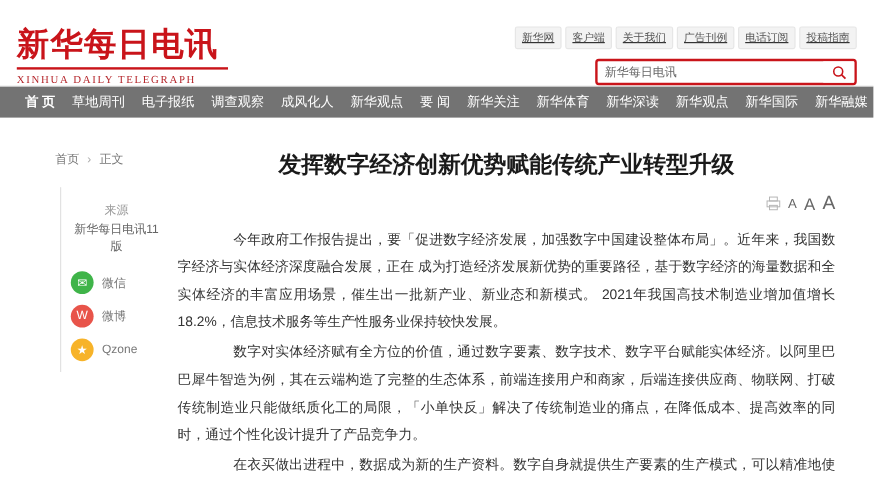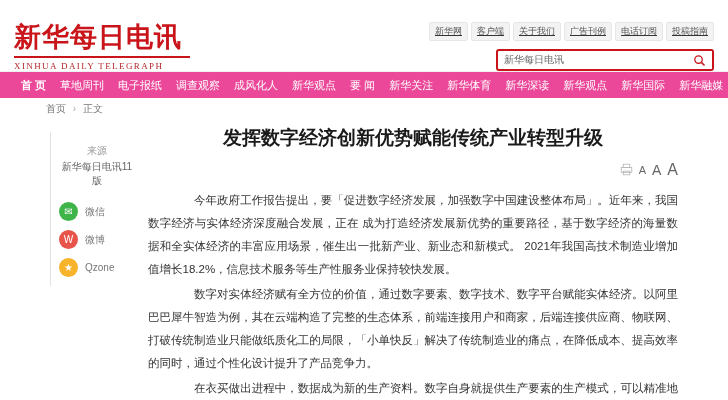--- a/index.html
+++ b/index.html
@@ -60,40 +60,40 @@
   }
   .search-btn {
     width: 26px; height: 100%; background: #fff;
     display: flex; align-items: center; justify-content: center;
     cursor: pointer; border: 0;
   }
   .search-btn svg { display: block; }
 
   
   .nav {
-    background: #ec4899; height: 26px;
+    background: #737373; height: 26px;
     display: flex; 
     padding: 0 14px; gap: 0;
   }
   .nav a {
     color: #fff; font-size: 11px; text-decoration: none;
     padding: 0 7px; white-space: nowrap; line-height: 26px;
   }
   .nav a.first { font-weight: bold; }
 
   
   .content {
     display: flex;
     padding: 0 0 0 0;
     height: calc(400px - 72px - 26px);
   }
   .left-col {
     width: 140px;
     flex: 0 0 140px;
-    padding: 4px 0 0 46px;
+    padding: 28px 0 0 46px;
   }
   .breadcrumb { font-size: 10px; color: #777; margin-bottom: 16px; }
   .breadcrumb .sep { margin: 0 4px; color: #aaa; }
   .breadcrumb a { color: #777; text-decoration: none; }
 
   .datebox {
     display: flex; gap: 8px;
   }
   .date-rule { width: 1px; background: #e2e2e2; margin-left: 4px; }
   .date-main { text-align: center; width: 76px; }
@@ -112,21 +112,21 @@
   .share-ico {
     width: 19px; height: 19px; border-radius: 50%;
     display: flex; align-items: center; justify-content: center;
     color: #fff; font-size: 10px; flex: 0 0 19px;
   }
   .share-label { font-size: 10px; color: #777; }
 
   
   .article {
     flex: 1;
-    padding: 12px 50px 0 8px;
+    padding: 12px 32px 0 8px;
     min-width: 0;
   }
   .title {
     font-family: "Liberation Serif", serif;
     font-weight: bold;
     font-size: 19px;
     color: #1a1a1a;
     text-align: center;
     line-height: 1.5;
     margin: 14px 0 8px 0;

